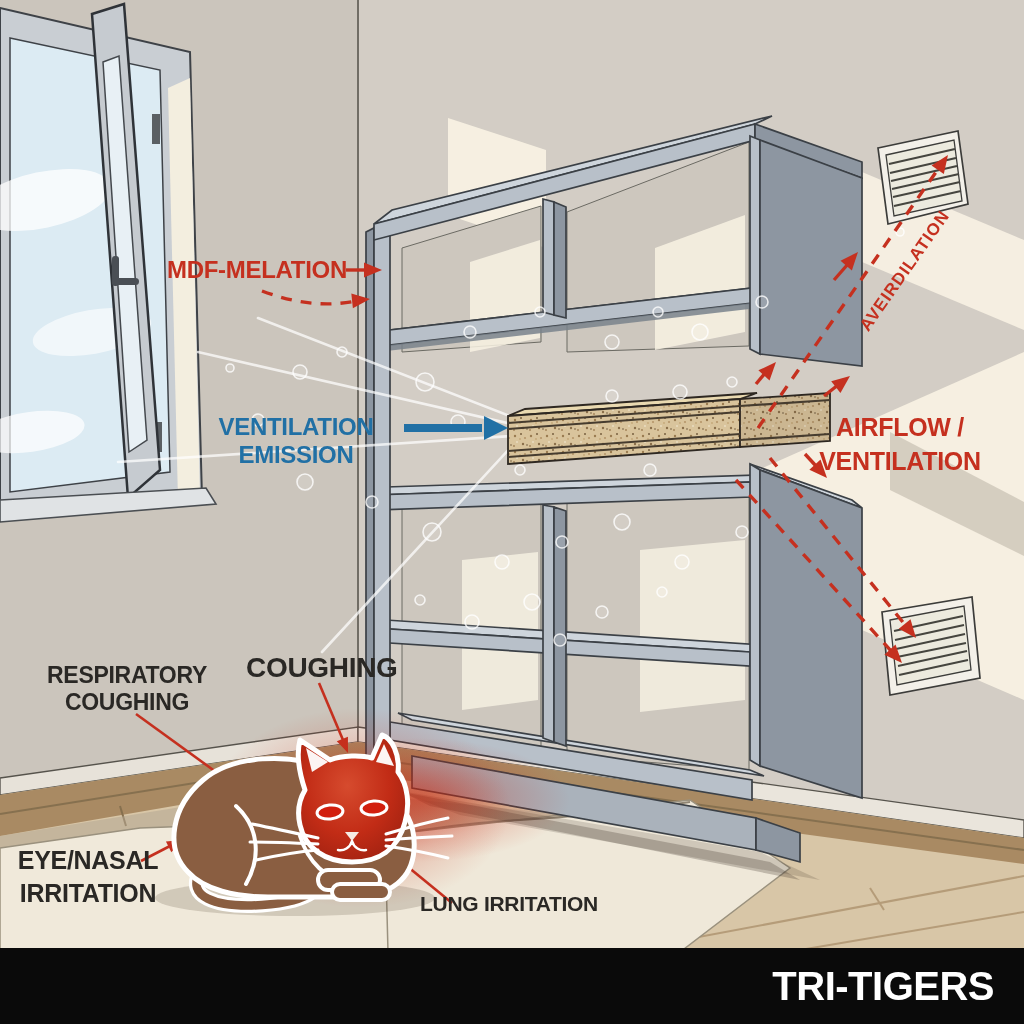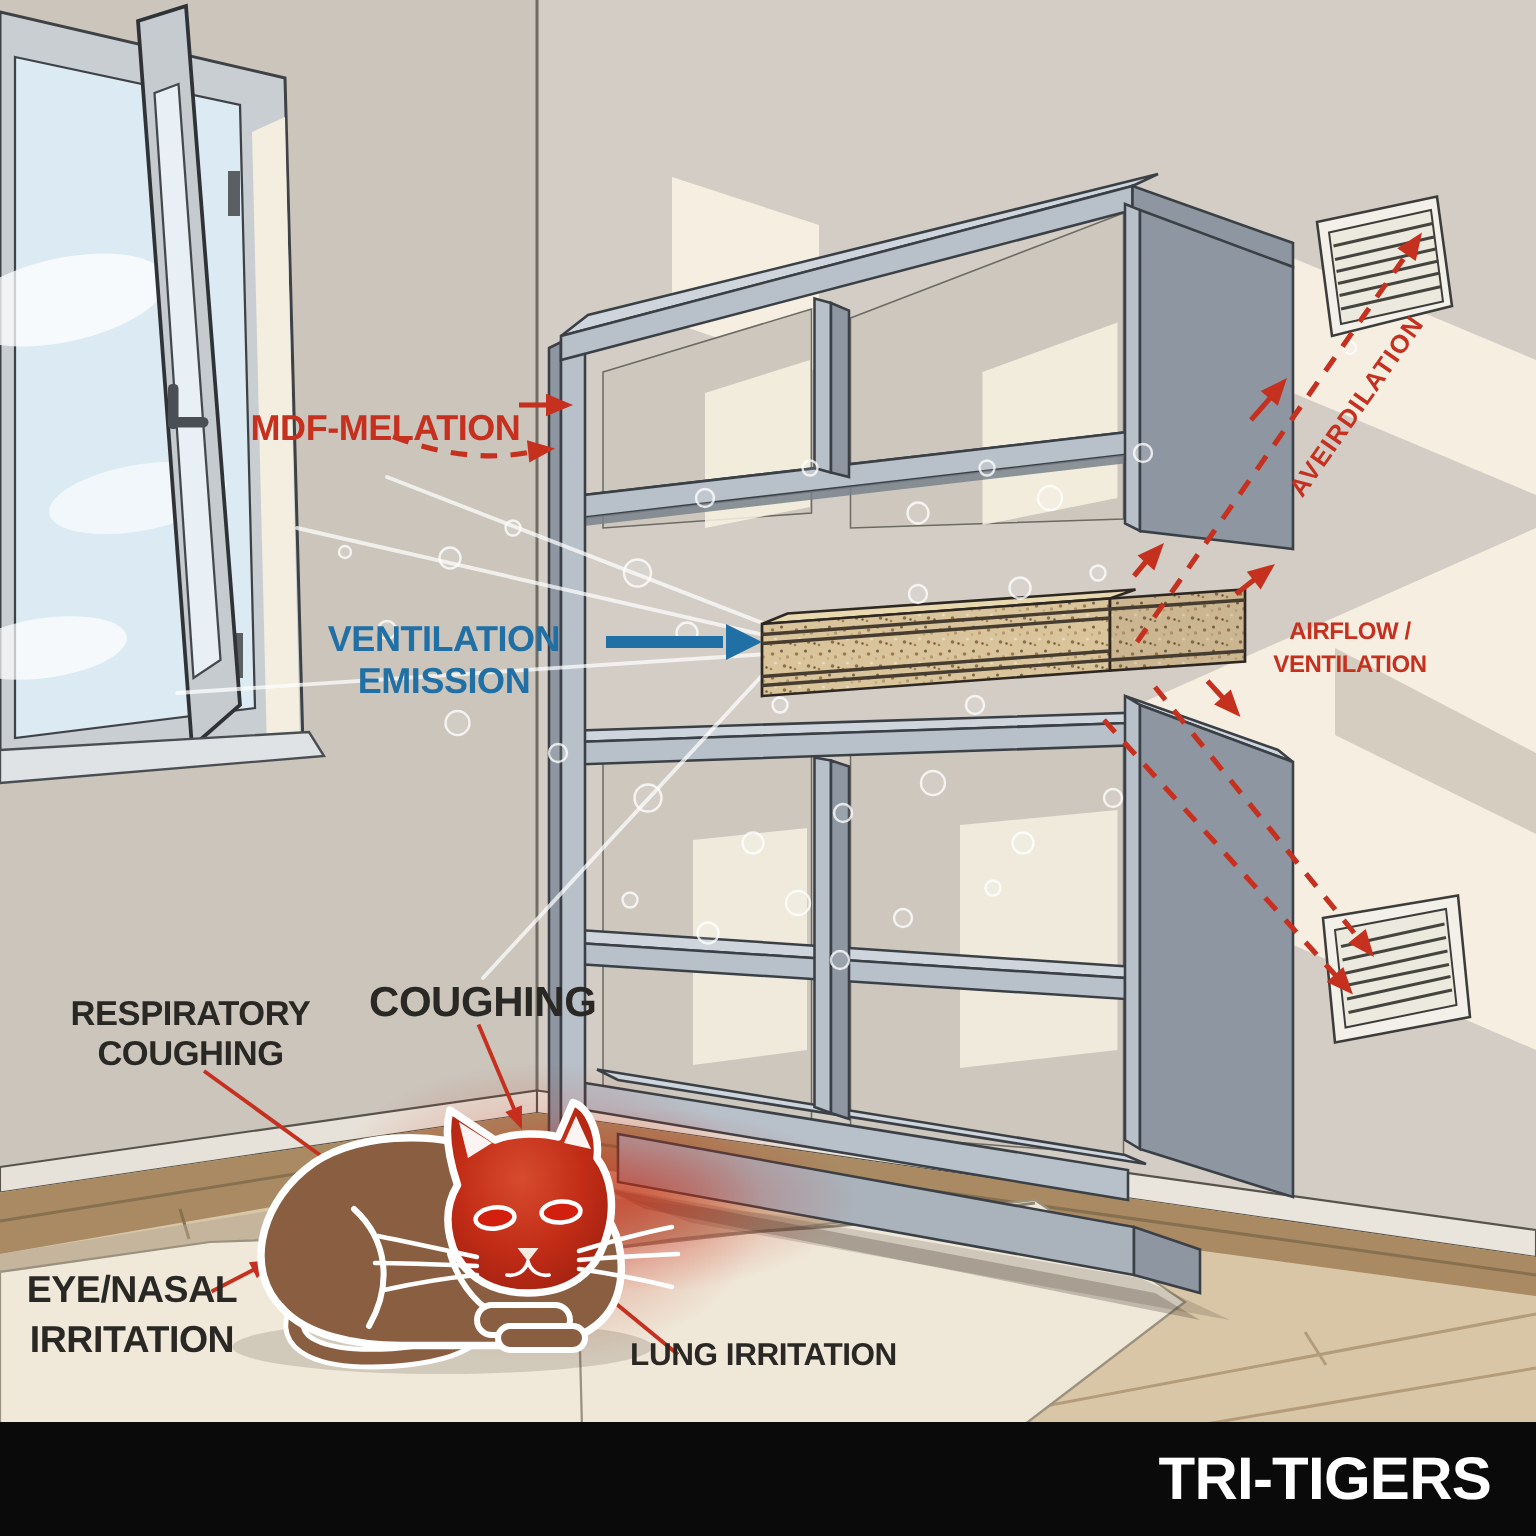--- a/index.html
+++ b/index.html
@@ -328,30 +328,30 @@
     <path d="M352,841 C350,848 344,851 338,850 M352,841 C354,848 360,851 366,850" stroke="#fff" stroke-width="2.5" fill="none" stroke-linecap="round"></path>
     <path class="whisk" d="M318,838 C295,833 272,828 252,824"></path>
     <path class="whisk" d="M318,844 C295,843 270,842 250,842"></path>
     <path class="whisk" d="M318,850 C296,852 274,856 256,860"></path>
     <path class="whisk" d="M386,834 C406,828 428,822 448,818"></path>
     <path class="whisk" d="M386,840 C408,838 430,837 452,836"></path>
     <path class="whisk" d="M386,846 C407,849 428,853 448,858"></path>
   </g>
 </svg>
 
-<div class="lbl red-t" style="left:147px;top:272px;width:220px;font-size:24px">MDF-MELATION</div>
+<div class="lbl red-t" style="left:147px;top:256px;width:220px;font-size:24px">MDF-MELATION</div>
 
 <div class="lbl blue-t" style="left:181px;top:413px;width:230px;font-size:24px">
   <div>VENTILATION</div>
   <div>EMISSION</div>
 </div>
 
 <div class="lbl red-t rot" style="left:810px;top:261px;width:190px;font-size:17px">AVEIRDILATION</div>
 
-<div class="lbl red-t" style="left:810px;top:411px;width:180px;font-size:16px;line-height:1.35">
+<div class="lbl red-t" style="left:810px;top:411px;width:180px;font-size:25px;line-height:1.35">
   <div>AIRFLOW /</div>
   <div>VENTILATION</div>
 </div>
 
 <div class="lbl dark-t" style="left:17px;top:662px;width:220px;font-size:23px">
   <div>RESPIRATORY</div>
   <div>COUGHING</div>
 </div>
 
 <div class="lbl dark-t" style="left:246px;top:651px;width:140px;font-size:28px">COUGHING</div>

